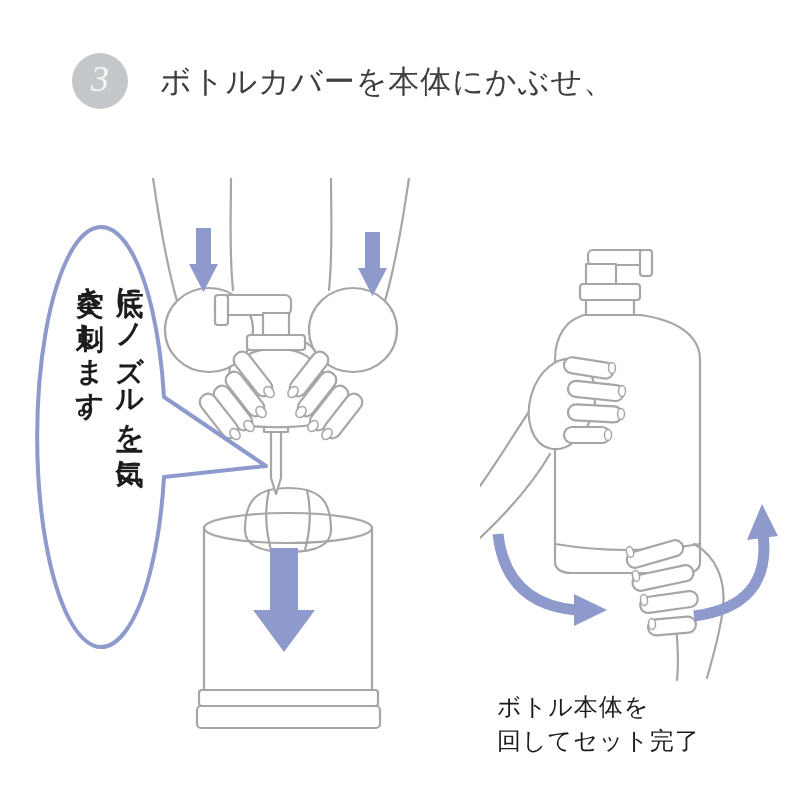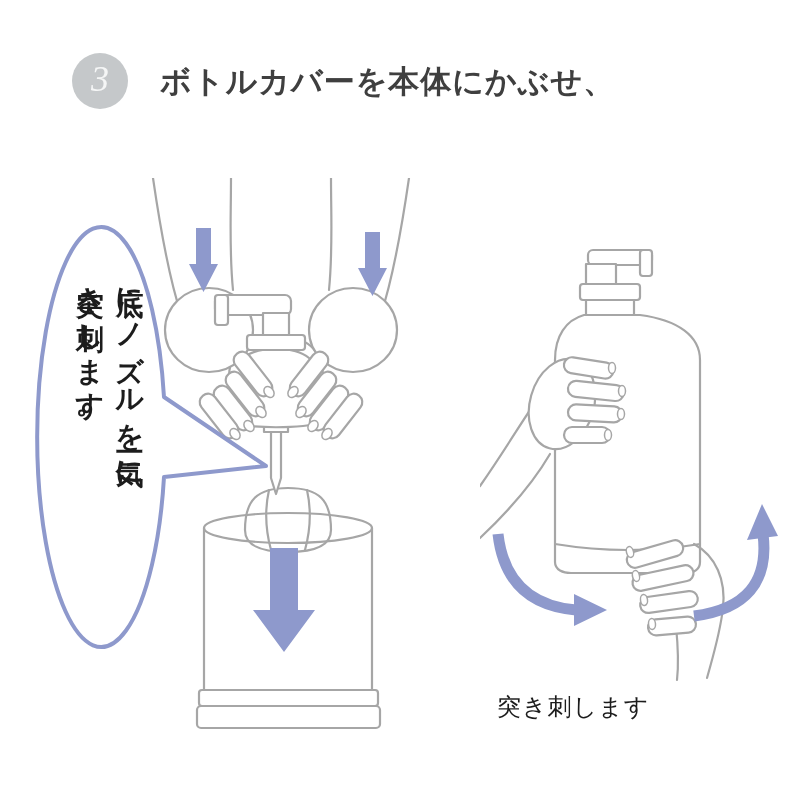--- a/index.html
+++ b/index.html
@@ -6,21 +6,21 @@
   .page{position:relative;width:804px;height:804px;background:#fff;overflow:hidden;
         font-family:"Liberation Sans","DejaVu Sans",sans-serif;}
 
   .step-circle{position:absolute;left:72px;top:53px;width:56px;height:56px;border-radius:50%;
                background:var(--step_circle,#c5c8ca);display:flex;align-items:center;justify-content:center;}
   .step-num{font-family:"Liberation Serif","DejaVu Serif",serif;font-style:italic;
             font-size:36px;color:var(--step_number,#f5f6f6);transform:translateY(-2px);}
 
   .heading{position:absolute;left:160px;top:57px;
            font-family:"Liberation Serif","DejaVu Serif",serif;
-           font-size:31px;color:var(--heading_text,#3f3f3f);line-height:50px;letter-spacing:1px;font-weight:bold;}
+           font-size:31px;color:var(--heading_text,#3f3f3f);line-height:50px;letter-spacing:1px;}
 
   .illus-left{position:absolute;left:145px;top:178px;}
   .illus-right{position:absolute;left:480px;top:228px;}
 
   .bubble-svg{position:absolute;left:30px;top:220px;}
   .bubble-text{position:absolute;left:57px;top:266px;width:92px;height:352px;
                writing-mode:vertical-rl;text-orientation:upright;
                font-size:28px;font-weight:700;color:var(--body_text,#1c1c1c);
                line-height:1.42;letter-spacing:2px;}
   .bubble-text span{display:block;}
@@ -161,16 +161,17 @@
 
   <div class="step-circle">
     <span class="step-num">3</span>
   </div>
 
   <div class="heading">
     <div>ボトルカバーを本体にかぶせ、</div>
   </div>
 
   <div class="caption">
-    <div>突き刺します</div>
+    <div>ボトル本体を</div>
+    <div>回してセット完了</div>
   </div>
 
 </div>
 
 </body></html>

